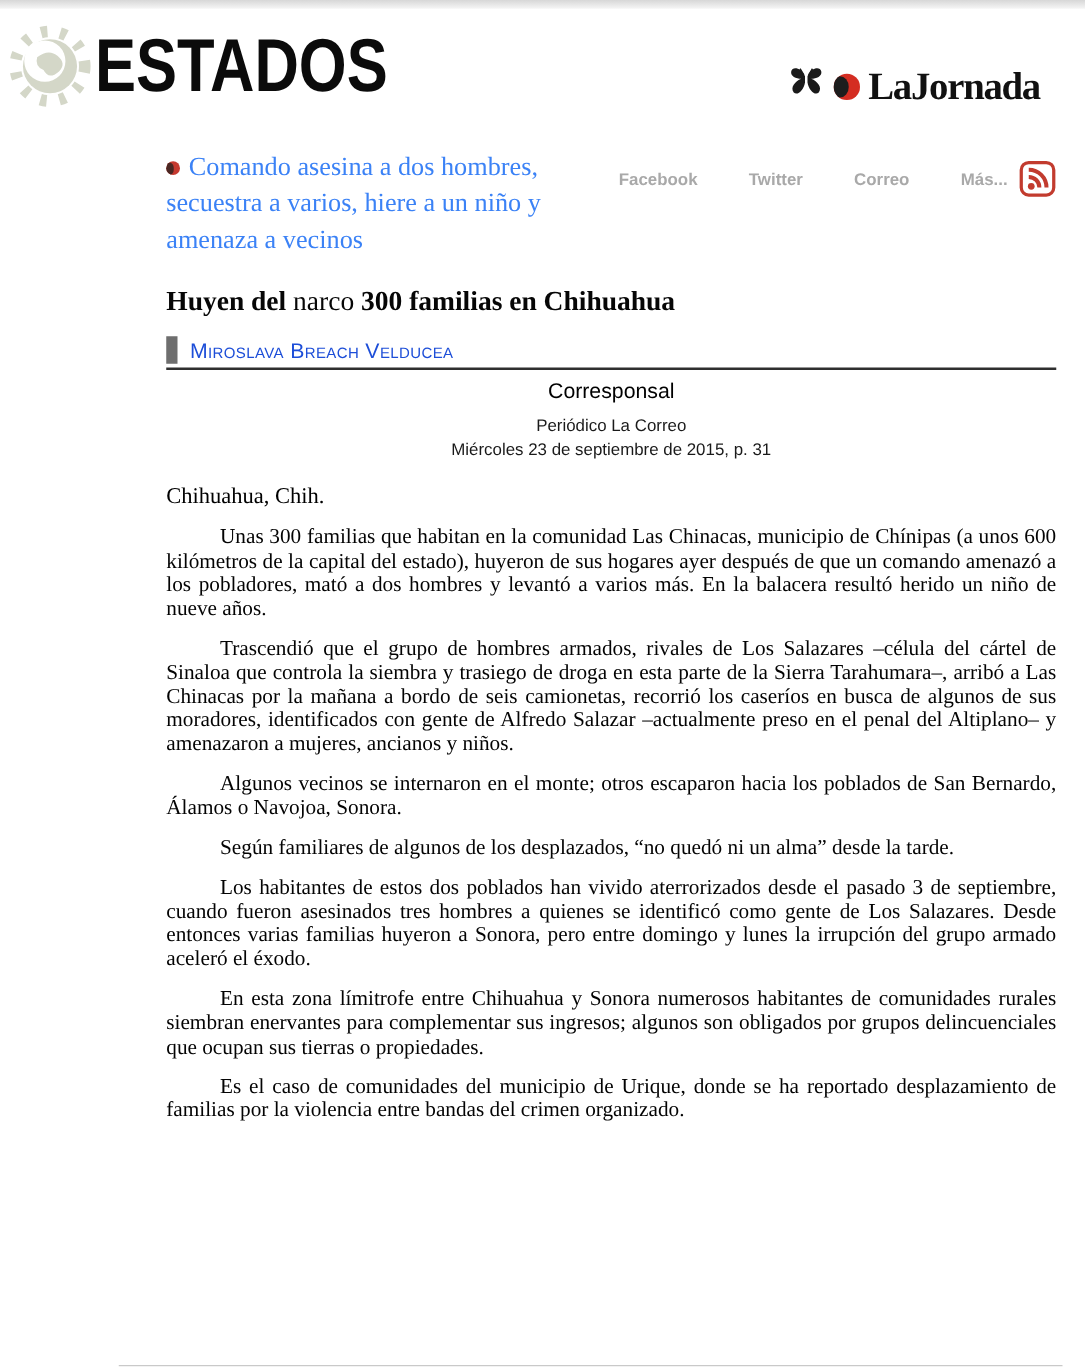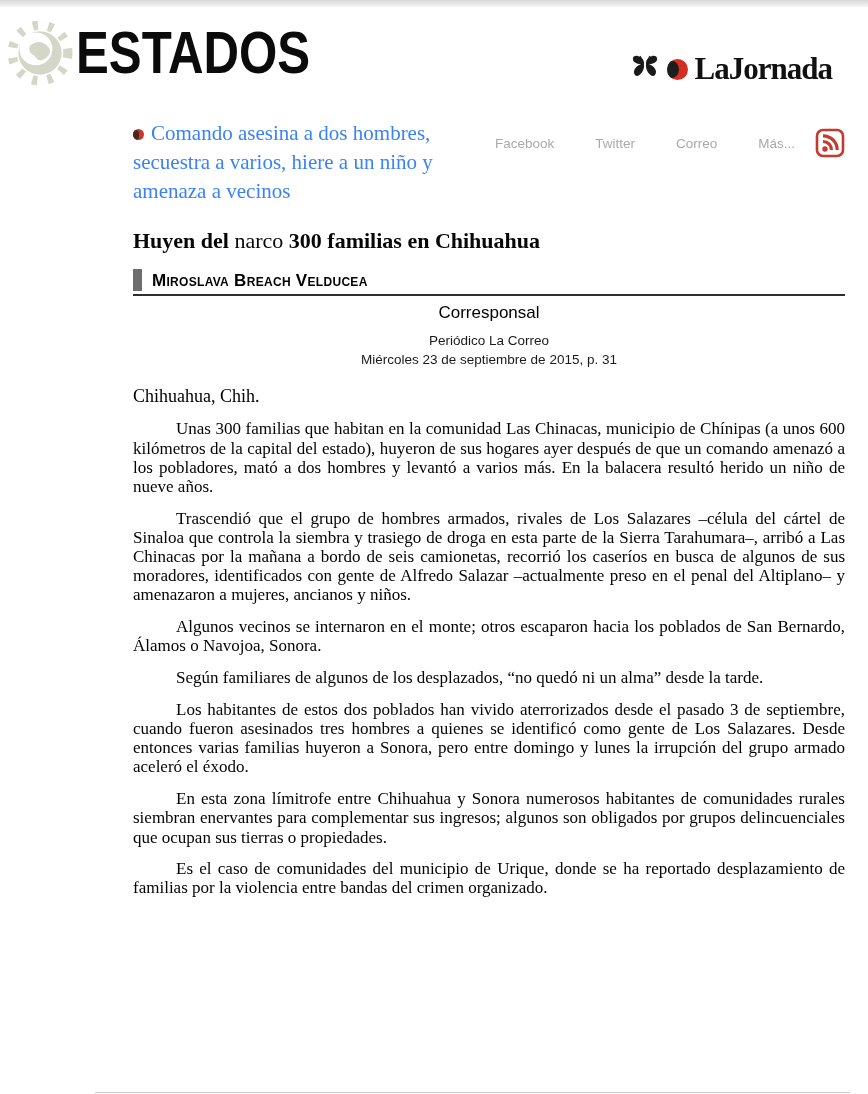--- a/index.html
+++ b/index.html
@@ -33,35 +33,35 @@
   .lead-row { display:flex; align-items:flex-start; margin-top:26px; }
   .lead-text { width:358px; font-size:21px; line-height:1.38; color:#3b82f6; }
   .bullet { display:inline-block; width:11px; height:11px; border-radius:50%;
             background:#c5392f; position:relative; overflow:hidden;
             margin-right:7px; vertical-align:baseline; }
   .bullet::before { content:""; position:absolute; width:70%; height:84%;
                     border-radius:50%; background:#4a2723; left:-12%; top:12%; }
   .share-links { display:flex; gap:41px; margin-left:4px; margin-top:17px;
                  font-family:"Liberation Sans", sans-serif; font-size:13.5px;
                  color:#a9a9a9; }
-  .share-links a { color:#a9a9a9; text-decoration:none; cursor:pointer; }
+  .share-links a { color:#a9a9a9; text-decoration:none; cursor:pointer;font-weight:bold; }
   .rss-wrap { margin-left:auto; margin-top:9px; cursor:pointer; }
 
   
   .headline { margin-top:22px; width:560px; font-size:22px; line-height:1.16;
               font-weight:700; color:#060606; }
   .headline .regular { font-weight:400; }
 
   
   .byline-row { margin-top:16px; display:flex; align-items:stretch;
                 border-bottom:2px solid #2f2f2f; padding-bottom:3px; }
   .byline-bar { width:9px; background:#6e6e6e; margin-right:10px; }
-  .byline-name { font-family:"Liberation Sans", sans-serif; font-weight:700;
+  .byline-name { font-family:"Liberation Sans", sans-serif; font-weight:400;
                  font-variant:small-caps; text-transform:capitalize;
-                 font-size:17px; letter-spacing:0.3px; color:#000000; padding-top:2px; }
+                 font-size:17px; letter-spacing:0.3px; color:#1d4ed8; padding-top:2px; }
 
   
   .meta { text-align:center; font-family:"Liberation Sans", sans-serif; margin-top:7px; }
   .meta .role { font-size:17px; color:#000; margin-bottom:9px; }
   .meta .src, .meta .date { font-size:13.5px; color:#1a1a1a; line-height:1.35; }
 
   
   .dateline { margin-top:17px; font-size:18px; }
   .article-body p { font-size:17px; line-height:1.13; text-align:justify;
                     text-indent:43px; margin-top:12.5px; color:#030303; }

